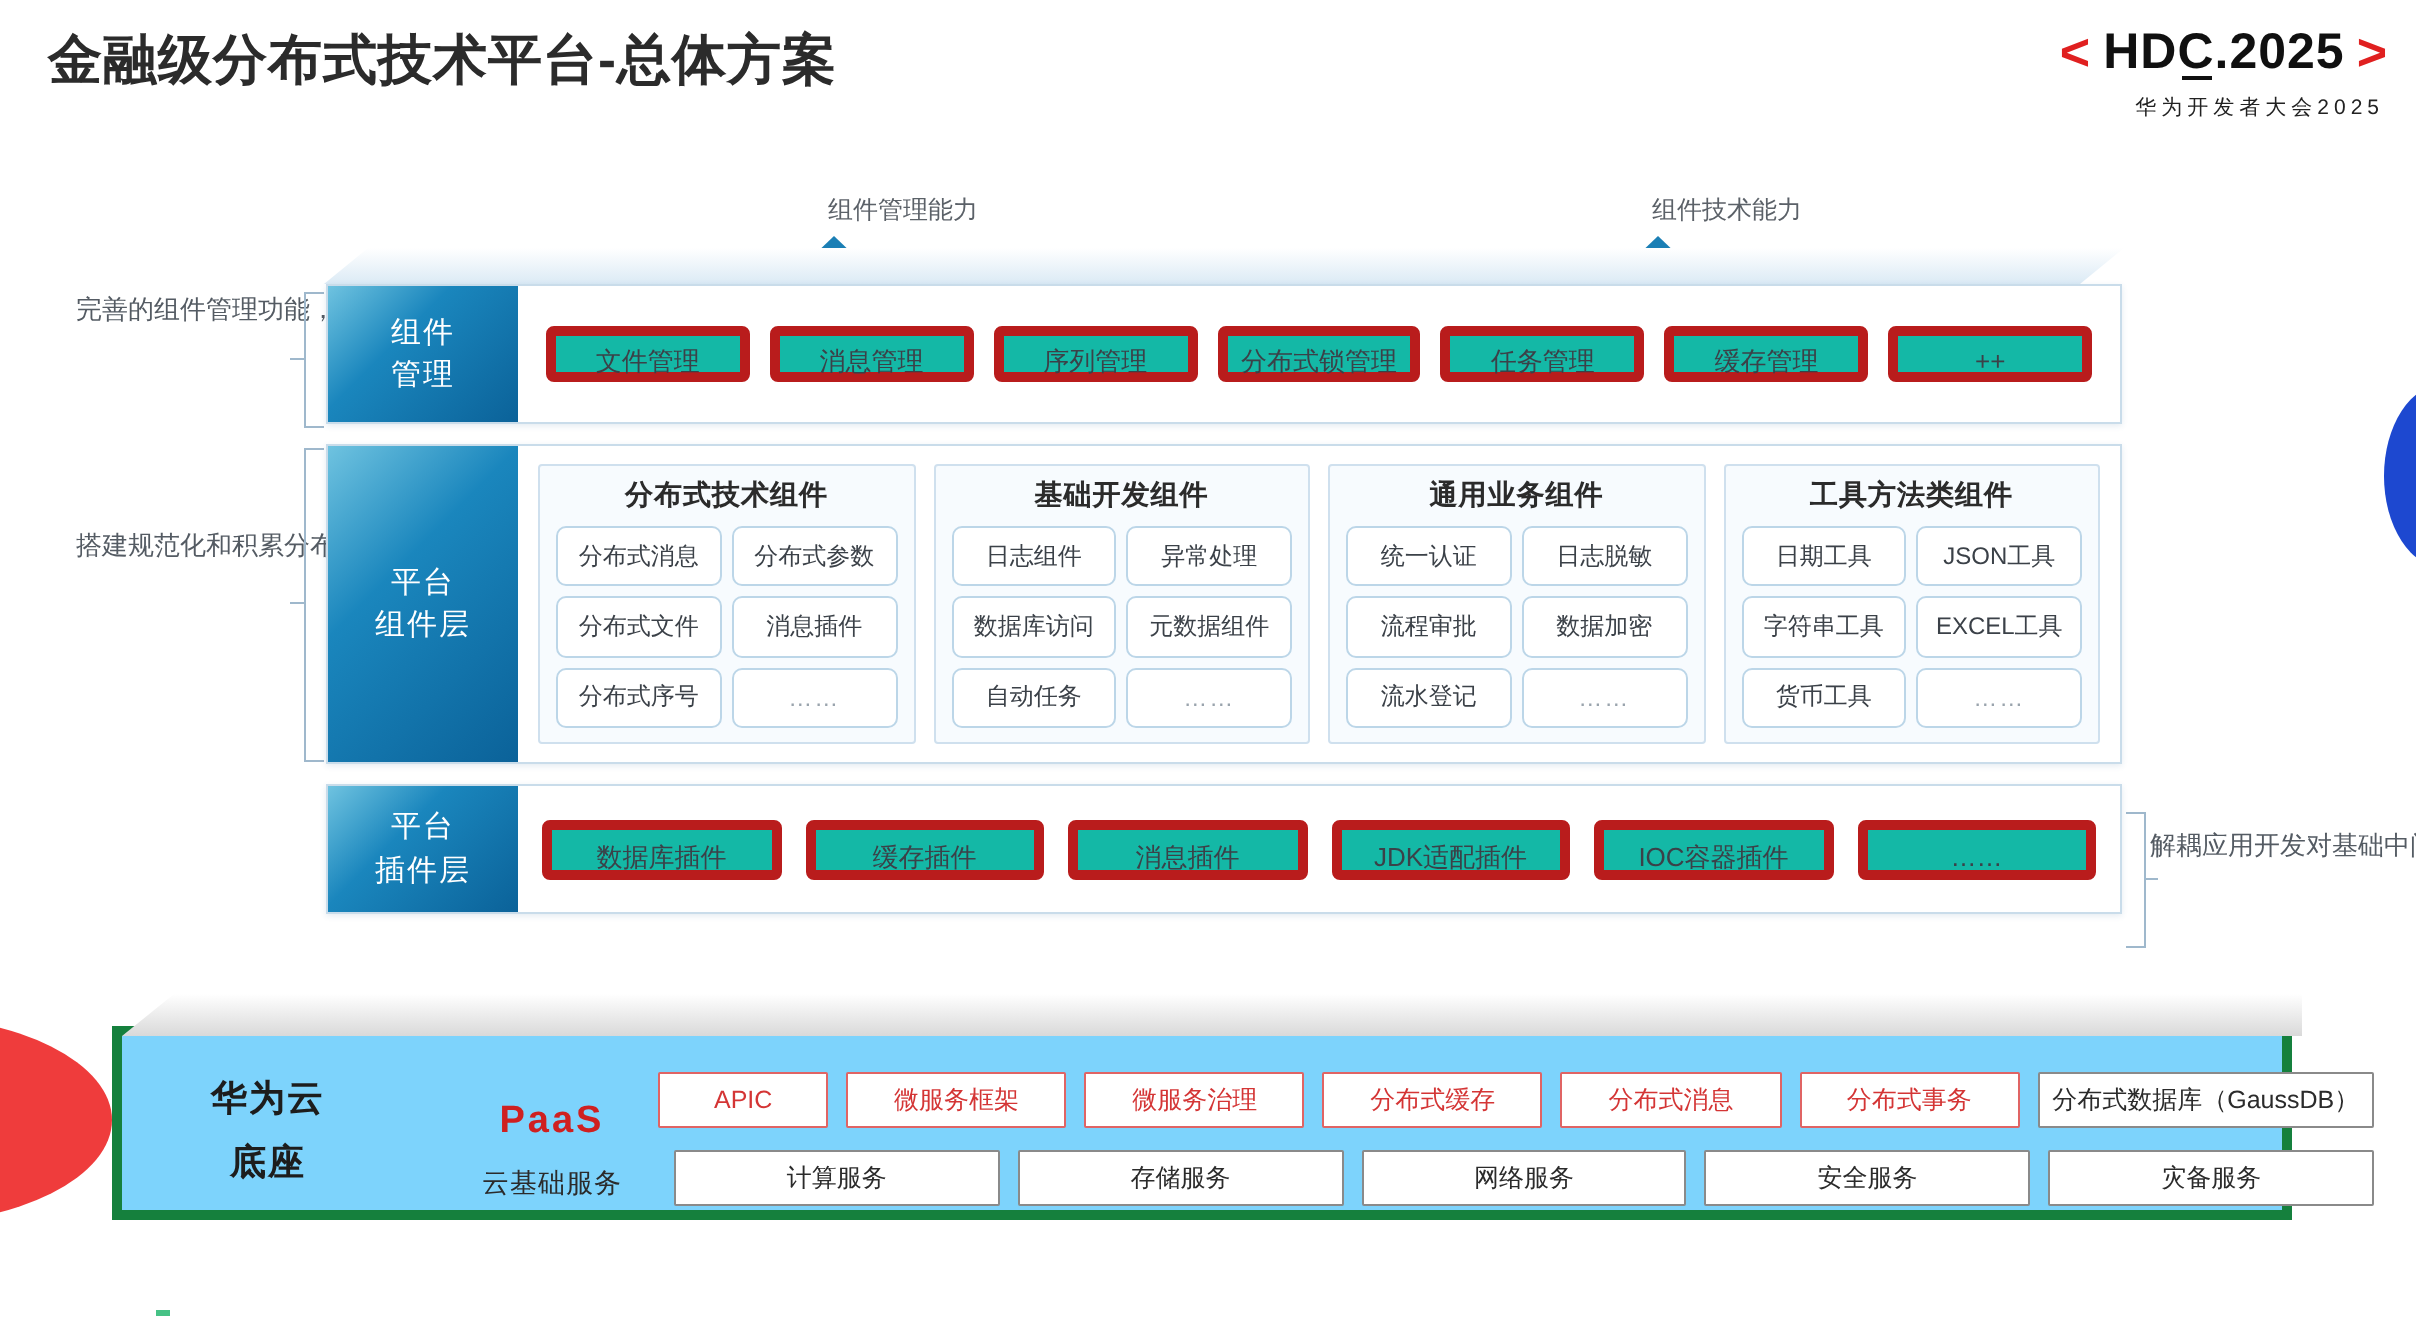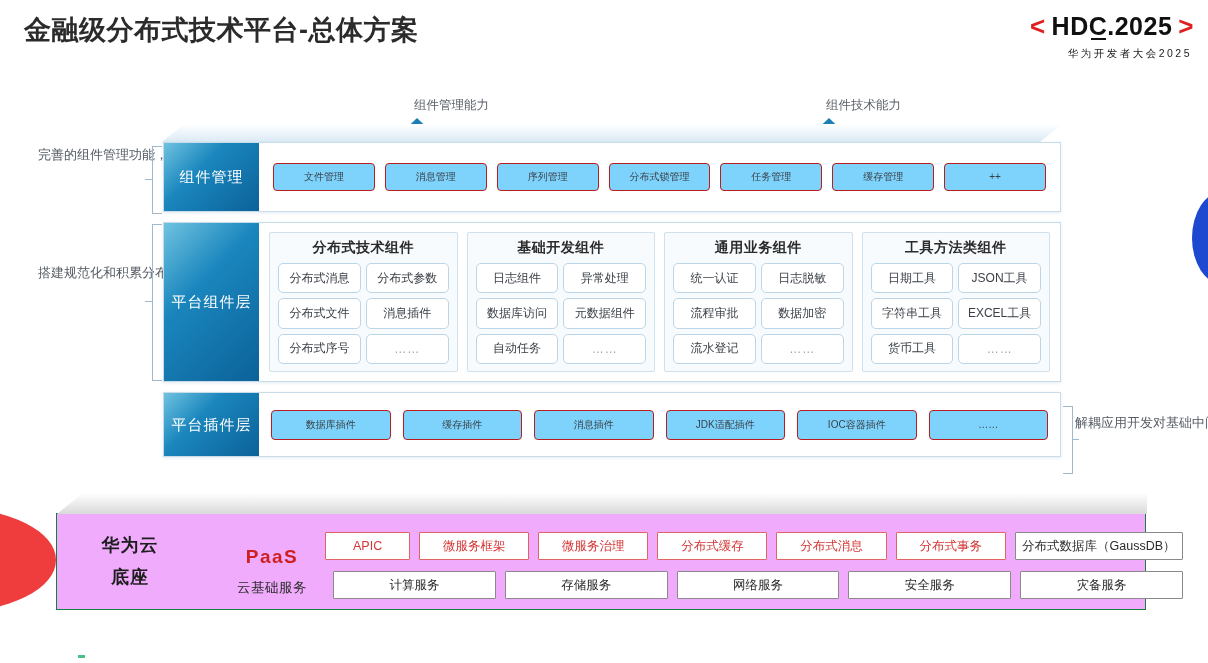--- a/index.html
+++ b/index.html
@@ -87,32 +87,32 @@
     position:absolute;left:0;
     background:#ffffff;
     border:1px solid #c9dcea;
     box-sizing:border-box;
     display:flex;align-items:stretch;
   }
   .row-shadow{box-shadow:0 1px 3px rgba(30,90,140,.12);}
   .rowlabel{
     width:95px;flex:none;
     background:linear-gradient(135deg,#6fc3e0 0%,#1a86bd 38%,#0b6299 100%);
-    color:#ffffff;display:flex;flex-direction:row;
+    color:#ffffff;display:flex;flex-direction:column;
     align-items:center;justify-content:center;
     font-size:15px;line-height:1.42;letter-spacing:1px;
   }
   .rowbody{flex:1;display:flex;align-items:center;}
 
   
   .r1{top:0;width:898px;height:70px;}
   .r1 .rowbody{justify-content:space-between;padding:0 14px;gap:10px;}
   .pill{
-    border:1px solid #b91c1c;border-radius:4px;background:#7dd3fc;
-    font-size:10px;color:#3b4148;text-align:center;
+    border:5px solid #b91c1c;border-radius:4px;background:#14b8a6;
+    font-size:13px;color:#3b4148;text-align:center;
     height:28px;line-height:26px;box-sizing:border-box;
     white-space:nowrap;
   }
   .r1 .pill{flex:1;}
 
   
   .r2{top:80px;width:898px;height:160px;}
   .r2 .rowbody{padding:9px 10px;gap:9px;align-items:stretch;}
   .group{
     flex:1;border:1px solid #cfe0ee;background:#f7fbfe;border-radius:2px;
@@ -144,21 +144,21 @@
   .note-l2{left:38px;top:262px;width:118px;}
   .note-r1{left:1075px;top:412px;width:124px;}
   .brk{position:absolute;border:1px solid #9fb8cc;}
   .brk-l{border-right:none;}
   .brk-r{border-left:none;}
   .brk-tick{position:absolute;width:7px;height:1px;background:#9fb8cc;}
 
   
   .paas{
     position:absolute;left:56px;top:513px;width:1090px;height:97px;
-    background:#f0abfc;border:1px solid #15803d;box-sizing:border-box;
+    background:#7dd3fc;border:5px solid #15803d;box-sizing:border-box;
   }
   .paas-top{
     position:absolute;left:0;top:-21px;width:1090px;height:21px;
     background:linear-gradient(180deg,#ffffff 0%,#d9d9d9 100%);
     clip-path:polygon(26px 0,1090px 0,1090px 21px,0 21px);
   }
   .paas-inner{position:absolute;left:0;top:0;width:100%;height:100%;}
   .huawei-base{
     position:absolute;left:18px;top:16px;width:110px;
     text-align:center;font-size:18px;font-weight:bold;color:#1d1d1d;

